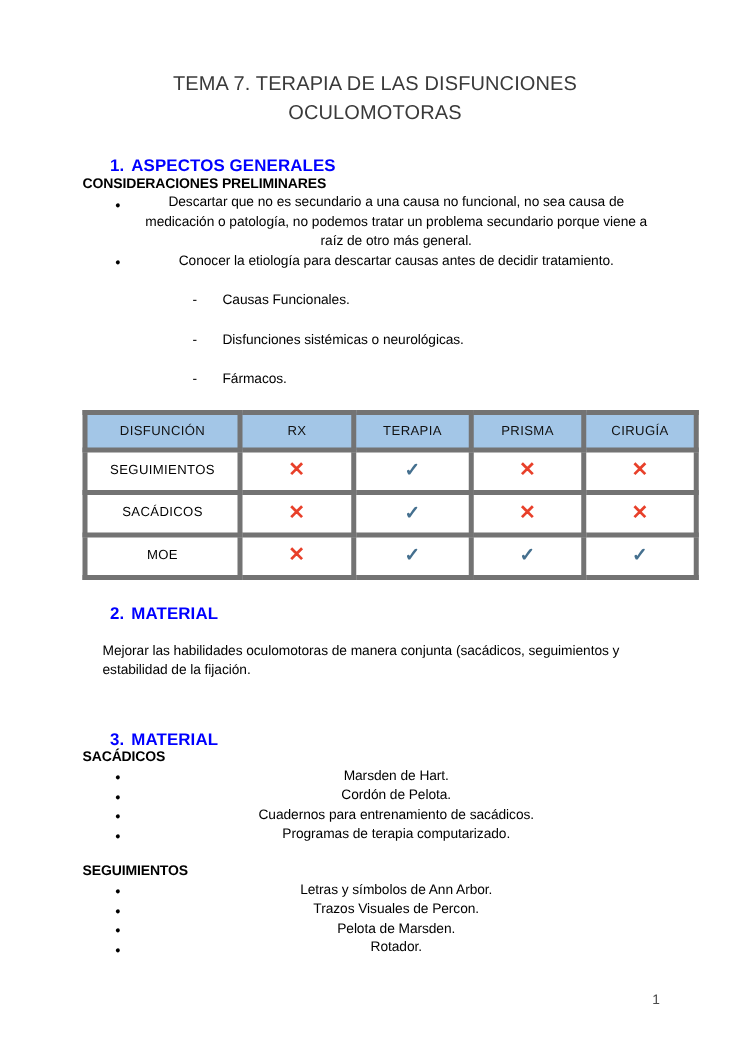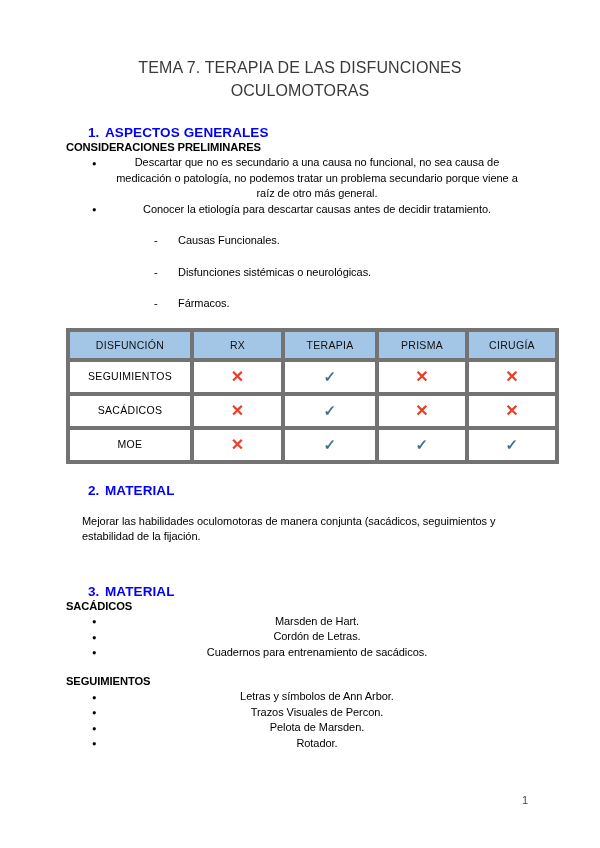--- a/index.html
+++ b/index.html
@@ -248,22 +248,23 @@
 
     <div class="gap-xl"></div>
 
     <h2 class="section">
       <span class="num">3.</span><span>MATERIAL</span>
     </h2>
 
     <h3 class="subsection">SACÁDICOS</h3>
     <ul class="bullets">
       <li>Marsden de Hart.</li>
-      <li>Cordón de Letras.</li>
+      <li>Cordón de Pelota.</li>
       <li>Cuadernos para entrenamiento de sacádicos.</li>
+      <li>Programas de terapia computarizado.</li>
     </ul>
 
     <div class="gap-md"></div>
 
     <h3 class="subsection">SEGUIMIENTOS</h3>
     <ul class="bullets">
       <li>Letras y símbolos de Ann Arbor.</li>
       <li>Trazos Visuales de Percon.</li>
       <li>Pelota de Marsden.</li>
       <li>Rotador.</li>

